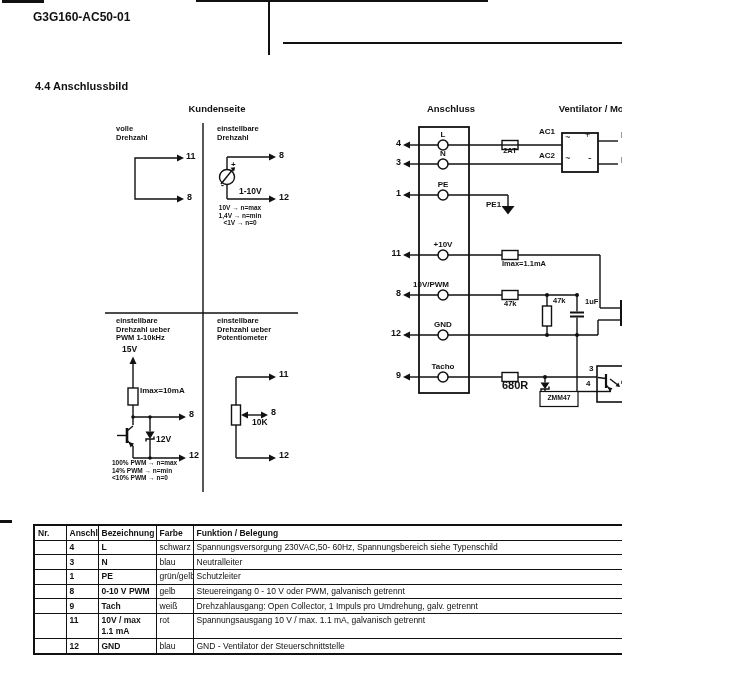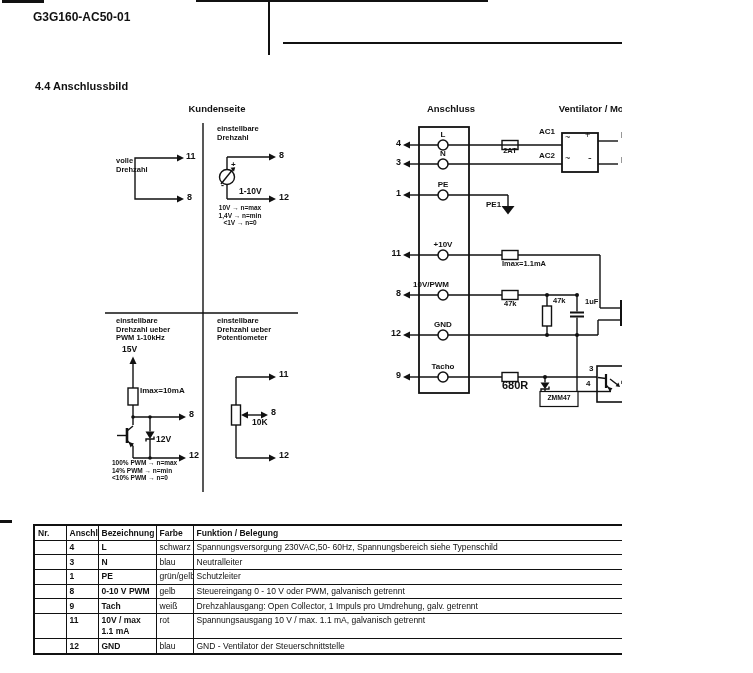--- a/index.html
+++ b/index.html
@@ -203,21 +203,21 @@
         <circle cx="443" cy="164" r="5"></circle>
         <circle cx="443" cy="195" r="5"></circle>
       <circle cx="443" cy="255" r="5"></circle>
         <circle cx="443" cy="295" r="5"></circle>
         <circle cx="443" cy="335" r="5"></circle>
       <circle cx="443" cy="377" r="5"></circle>
     </g>
   </svg>
 
   <div class="t b ctr" style="left:180px;top:104px;width:74px;font-size:9.5px;">Kundenseite</div>
-  <div class="t b ml" style="left:116px;top:125px;font-size:7.5px;line-height:8.5px;margin-top:32px;">volle
+  <div class="t b ml" style="left:116px;top:125px;font-size:7.5px;line-height:8.5px;">volle
 Drehzahl</div>
   <div class="t b" style="left:186px;top:152px;font-size:9px;">11</div>
   <div class="t b" style="left:187px;top:193px;font-size:9px;">8</div>
 
   <div class="t b ml" style="left:217px;top:125px;font-size:7.5px;line-height:8.5px;">einstellbare
 Drehzahl</div>
   <div class="t b" style="left:231px;top:161px;font-size:8px;">+</div>
   <div class="t b" style="left:221px;top:181px;font-size:9px;">-</div>
   <div class="t b" style="left:239px;top:187px;font-size:8.5px;">1-10V</div>
   <div class="t b" style="left:279px;top:151px;font-size:9px;">8</div>

